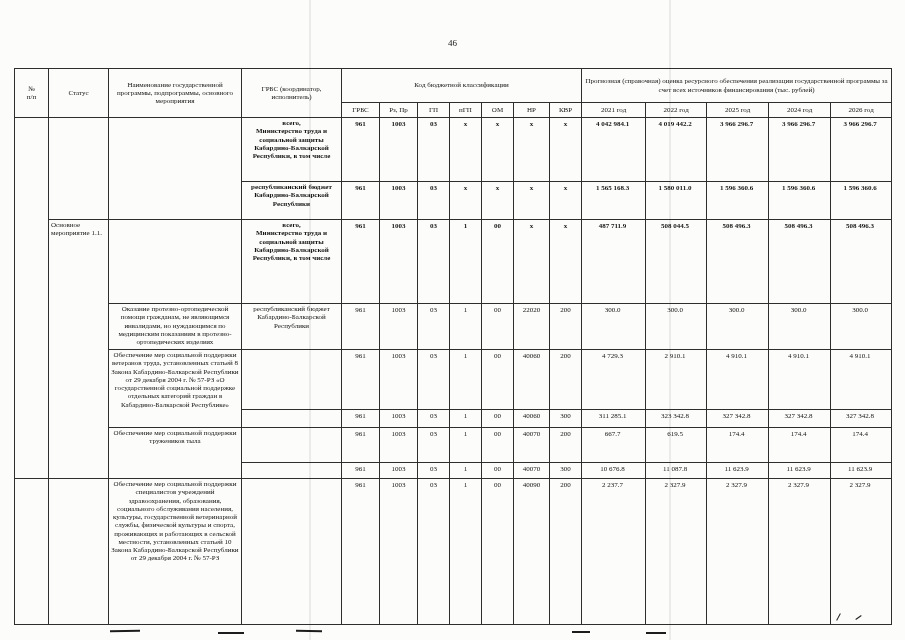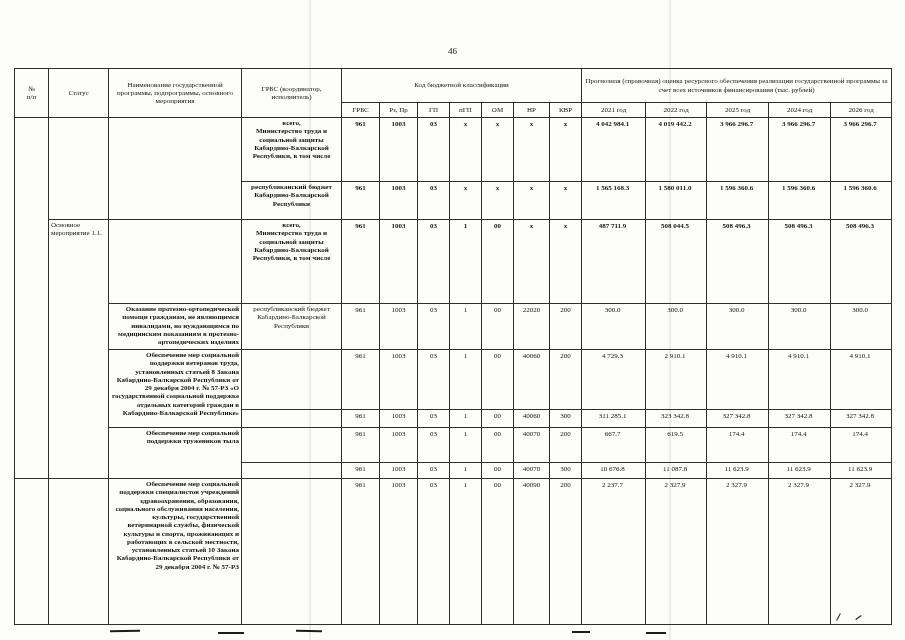--- a/index.html
+++ b/index.html
@@ -5,42 +5,42 @@
   * { margin:0; padding:0; box-sizing:border-box; }
   html,body { width:905px; height:640px; }
   body {
     background:#fcfcfa;
     font-family:"Liberation Serif","DejaVu Serif",serif;
     color:#151515;
     position:relative;
     overflow:hidden;
   }
   .page-number {
-    position:absolute; top:46px; left:0; width:905px;
+    position:absolute; top:38px; left:0; width:905px;
     text-align:center; font-size:9px;
   }
   table.budget {
     position:absolute; top:68px; left:14px;
     width:877px; table-layout:fixed; border-collapse:collapse;
     background:transparent;
   }
   th,td {
     border:1px solid #2e2e2e;
     font-size:7px; line-height:1.18;
     vertical-align:top; overflow:hidden;
   }
   thead th {
     font-weight:normal; text-align:center; vertical-align:middle;
     padding:1px 2px; white-space:pre-line;
   }
   thead tr.h1 { height:34px; }
   thead tr.h2 { height:15px; }
   td { padding:1px 2px; }
   .c-num, .c-status { text-align:left;margin-left:17px; }
-  .c-name { text-align:right;font-weight:bold; }
+  .c-name { text-align:center; }
   .c-grbs { text-align:center; white-space:pre-line; }
   .c-code { text-align:center; padding:2px 1px; }
   .c-val  { text-align:center; padding:2px 3px 0 1px; }
   .bold { font-weight:bold; }
   
   .fold { position:absolute; top:0; height:640px; width:2px; background:rgba(70,70,70,0.09); }
   .fold.f1 { left:309px; }
   .fold.f2 { left:669px; }
   .dash { position:absolute; height:2px; background:#1c1c1c; }
   .d1 { left:110px; top:630px; width:30px; transform:rotate(-1deg); }

